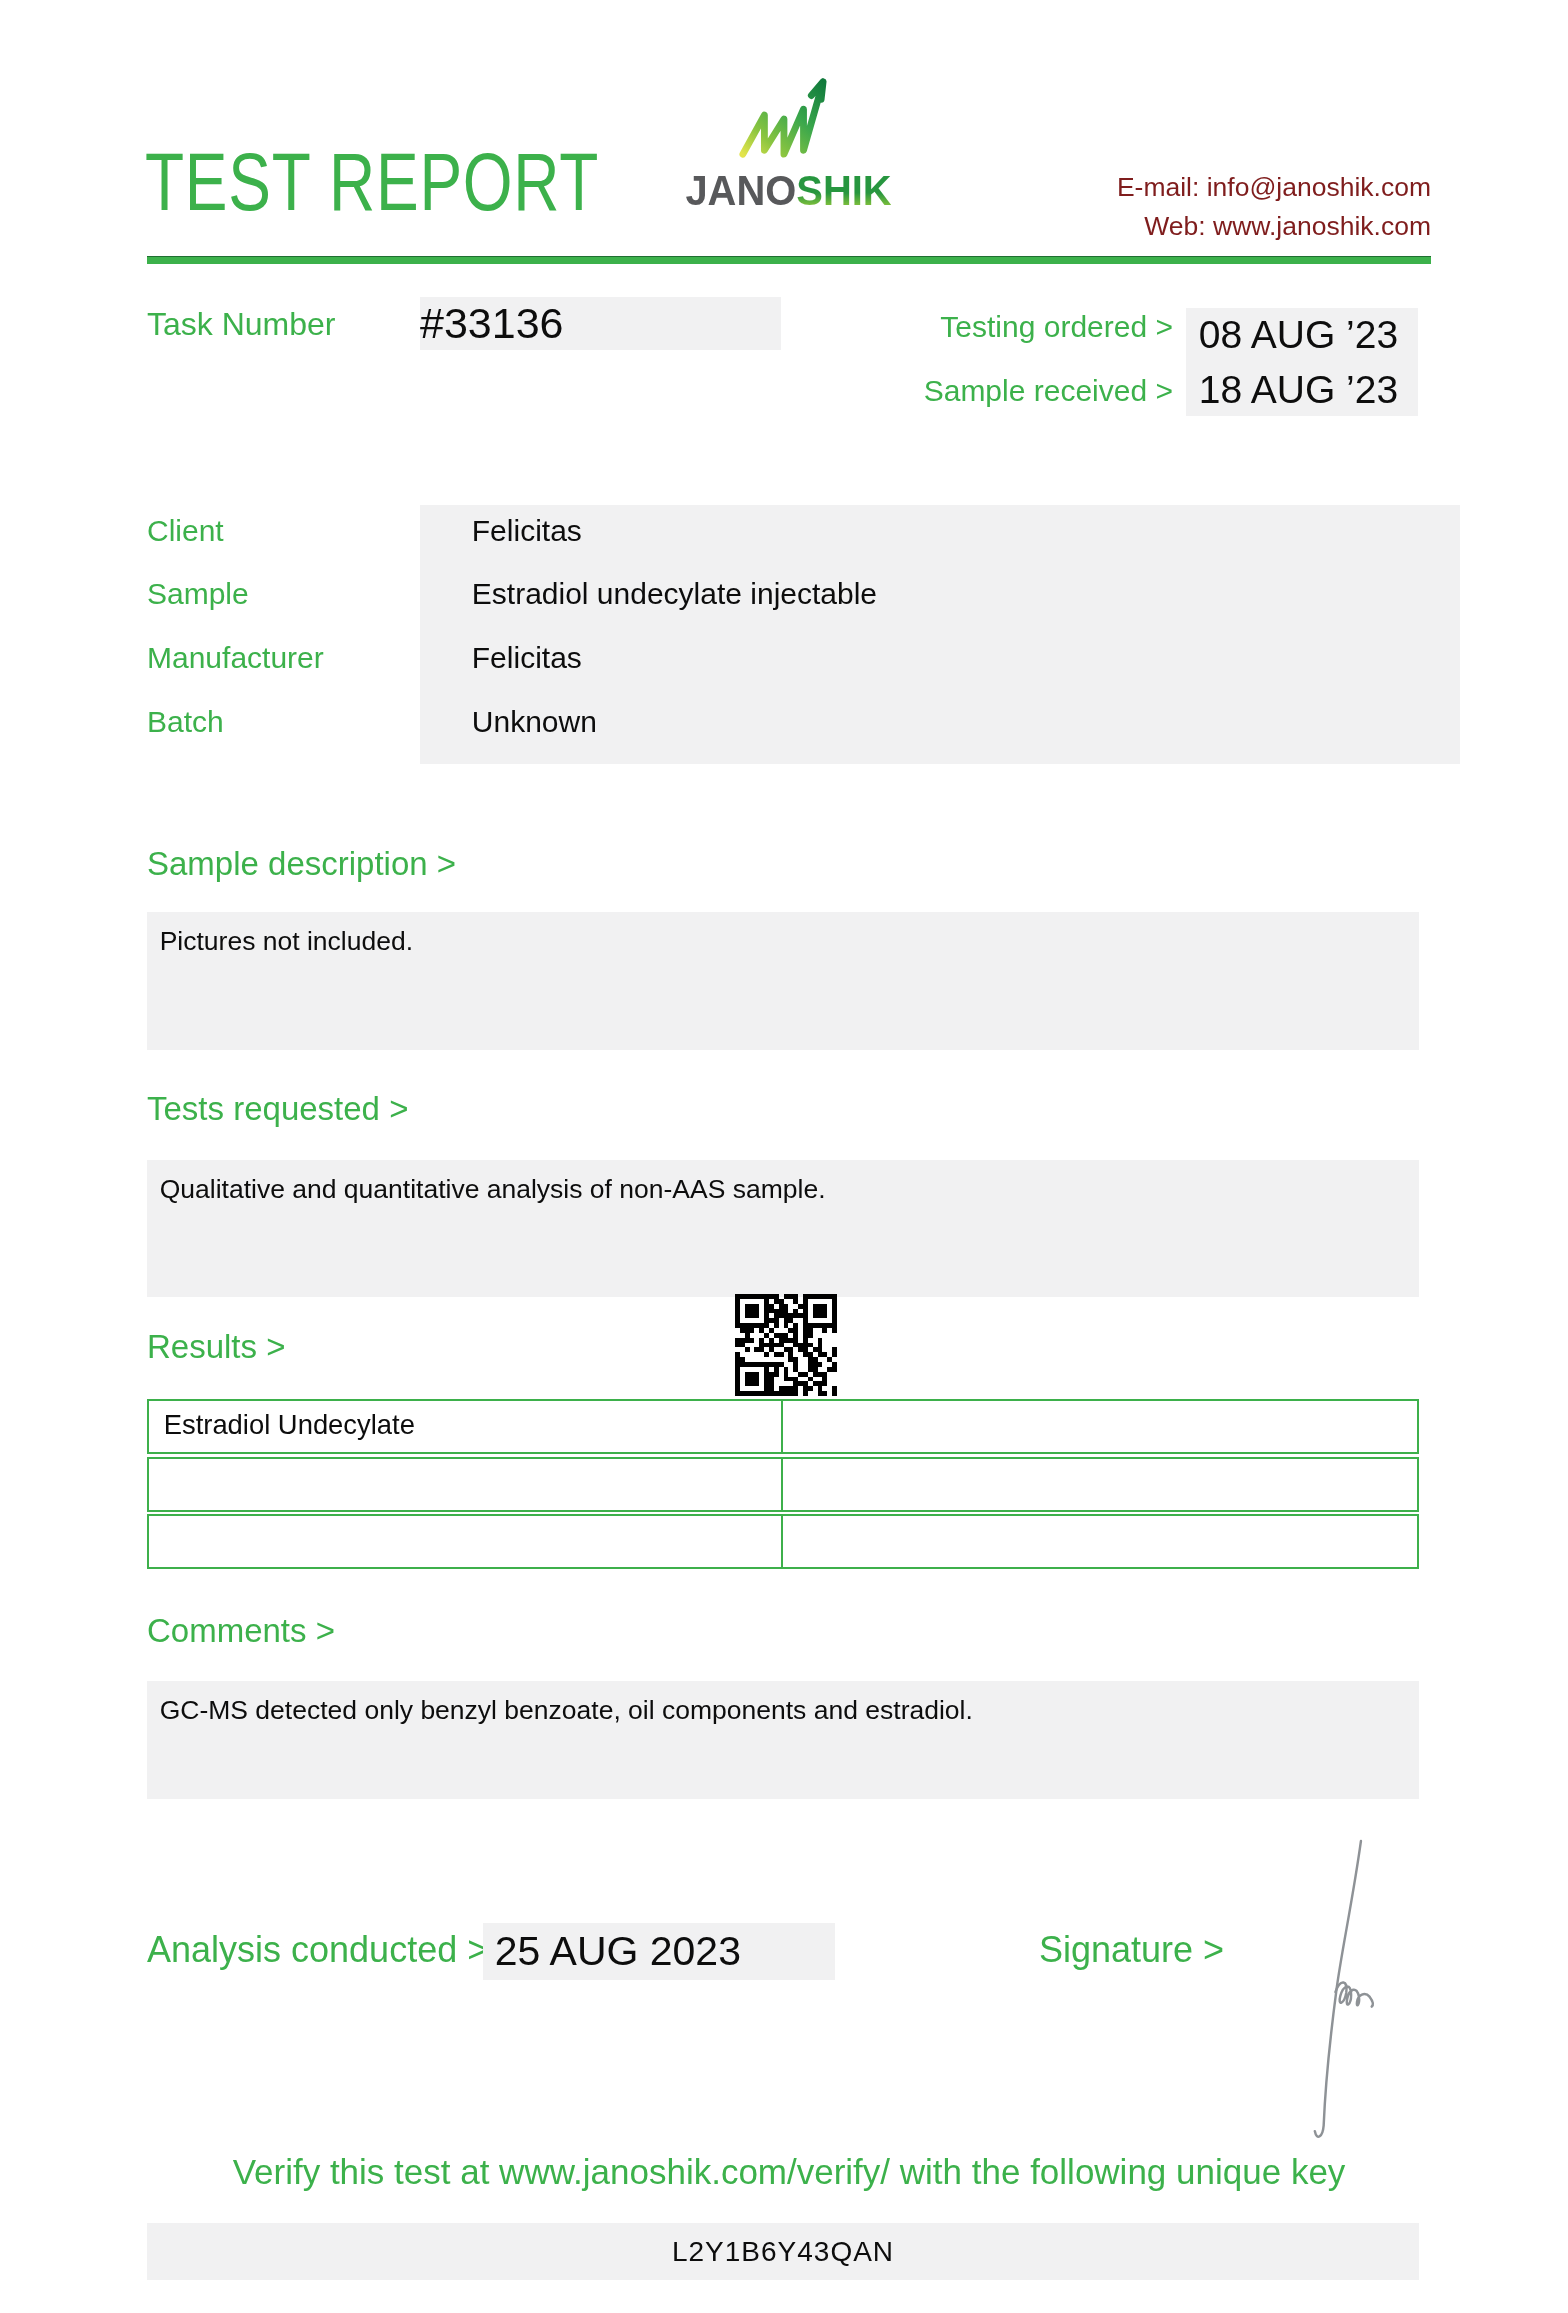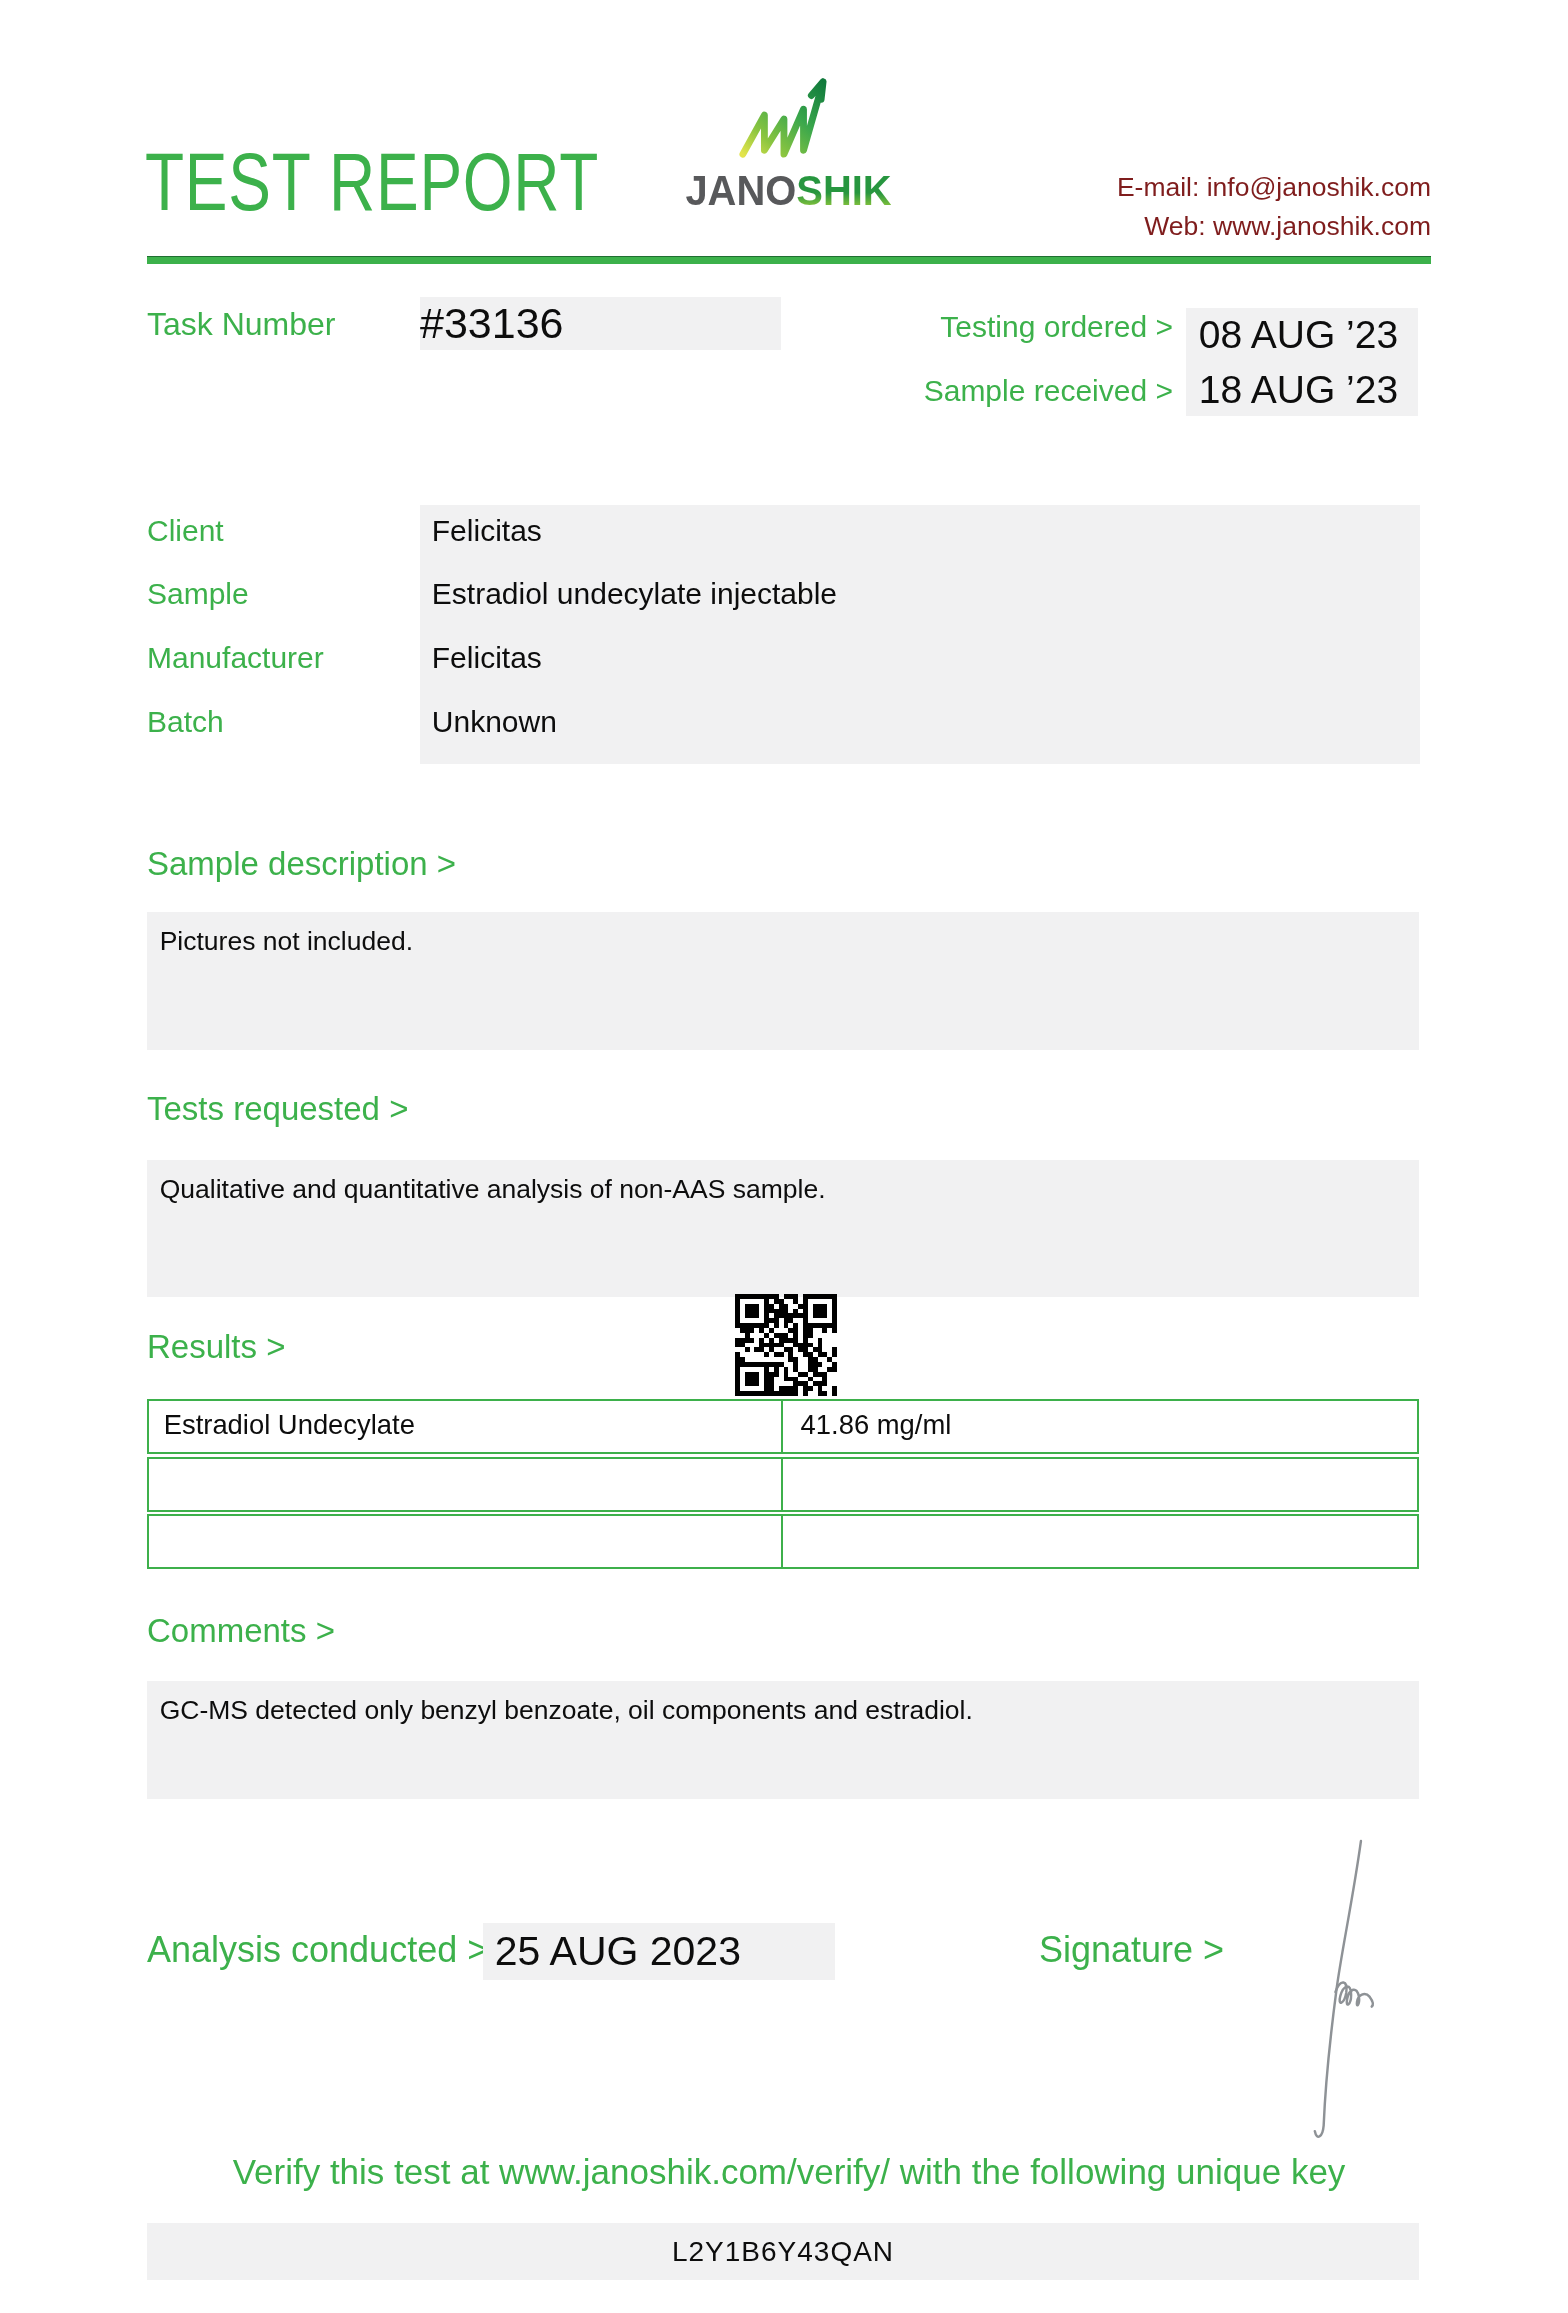--- a/index.html
+++ b/index.html
@@ -31,21 +31,21 @@
   .task-box{left:420px;top:297px;width:361px;height:53px;}
   .task-value{padding-left:0;font-size:43px;line-height:53px;white-space:nowrap;}
   .date-label-1{right:395px;top:310px;font-size:30px;text-align:right;}
   .date-label-2{right:395px;top:374px;font-size:30px;text-align:right;}
   .date-box-1{left:1186px;top:308px;width:232px;height:69px;}
   .date-box-2{left:1186px;top:363px;width:232px;height:53px;}
   .date-value{padding-left:12.7px;font-size:39px;line-height:53px;white-space:nowrap;}
 
   
   .info-label{left:147px;font-size:30px;line-height:52px;}
-  .info-box{left:420px;width:1000px;height:68px;}
+  .info-box{left:420px;width:1000px;height:68px;padding-left:40px;}
   .info-value{padding-left:11.8px;font-size:30px;line-height:52px;white-space:nowrap;}
 
   
   .section-heading{left:147px;font-size:33px;white-space:nowrap;}
   .body-box{left:147px;width:1272px;height:138px;}
   .body-text{padding:12.7px 0 0 12.7px;font-size:26.5px;line-height:33px;}
 
   
   .result-row{left:147px;width:1272px;height:55px;box-sizing:border-box;
               border:2.9px solid #3db04b;display:flex;position:absolute;background:#fff;}
@@ -402,21 +402,20 @@
         <rect x="14" y="20" width="1" height="1"></rect>
         <rect x="17" y="20" width="1" height="1"></rect>
         <rect x="18" y="20" width="1" height="1"></rect>
         <rect x="20" y="20" width="1" height="1"></rect>
       </g>
     </svg></div>
 <div class="abs section-heading green" style="top:1328px">Results &gt;</div>
 
 <div class="result-row" style="top:1399px">
   <div class="result-cell-l">Estradiol Undecylate</div>
-  <div class="result-cell-r">41.86 mg/ml</div>
 </div>
 <div class="result-row" style="top:1457px">
   <div class="result-cell-l"></div>
   <div class="result-cell-r"></div>
 </div>
 <div class="result-row" style="top:1514px">
   <div class="result-cell-l"></div>
   <div class="result-cell-r"></div>
 </div>
 

